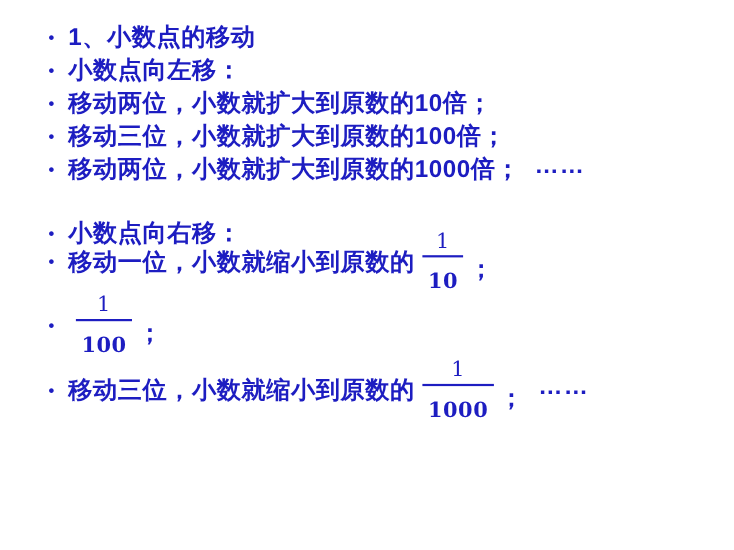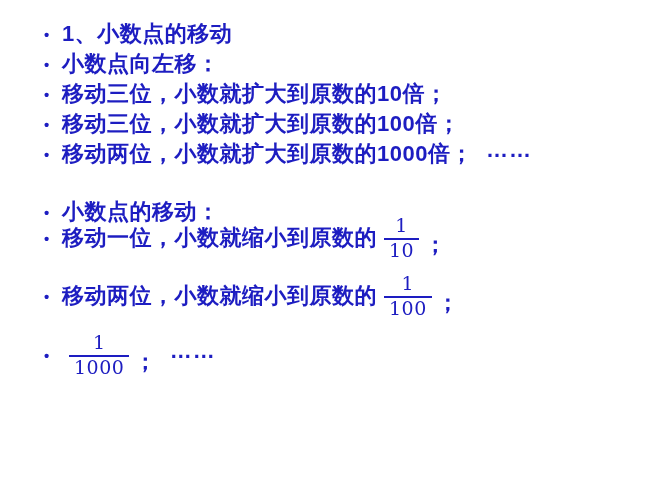--- a/index.html
+++ b/index.html
@@ -34,21 +34,21 @@
     display:inline-flex;
     flex-direction:column;
     align-items:center;
     margin:0 5px 0 7px;
     font-family:"DejaVu Serif", serif;
     font-weight:normal;
     font-size:19px;
     color:#1d1dc1;
   }
   .fraction .num { line-height:1; padding:0 2px 3px; }
-  .fraction .den { line-height:1; border-top:2px solid #1d1dc1; padding:1px 5px 0; }
+  .fraction .den { line-height:1; border-top:2px solid #1d1dc1; padding:13px 5px 0;font-weight:bold; }
   .after {
     align-self:flex-end;
     line-height:1;
     padding-bottom:4px;
   }
   .ellipsis {
     margin-left:13px;
     position:relative;
     top:-4px;
     letter-spacing:1px;
@@ -64,61 +64,61 @@
     <span class="txt">1、小数点的移动</span>
   </div>
 
   <div class="line" style="top:51px">
     <span class="bullet">•</span>
     <span class="txt">小数点向左移：</span>
   </div>
 
   <div class="line" style="top:81px">
     <span class="bullet">•</span>
-    <span class="txt">移动三位，小数就扩大到原数的10倍；</span>
+    <span class="txt">移动两位，小数就扩大到原数的10倍；</span>
   </div>
 
   <div class="line" style="top:111px">
     <span class="bullet">•</span>
     <span class="txt">移动三位，小数就扩大到原数的100倍；</span>
   </div>
 
   <div class="line" style="top:141px">
     <span class="bullet">•</span>
     <span class="txt">移动两位，小数就扩大到原数的1000倍；</span>
     <span class="ellipsis">……</span>
   </div>
 
   <div class="line" style="top:199px">
     <span class="bullet">•</span>
-    <span class="txt">小数点的移动：</span>
+    <span class="txt">小数点向右移：</span>
   </div>
 
   <div class="line frac-line" style="top:216px">
     <span class="bullet">•</span>
     <span class="txt">移动一位，小数就缩小到原数的</span>
     <span class="fraction">
       <span class="num">1</span>
       <span class="den">10</span>
     </span>
     <span class="after">；</span>
   </div>
 
   <div class="line frac-line" style="top:274px">
     <span class="bullet">•</span>
-    <span class="txt">移动两位，小数就缩小到原数的</span>
     <span class="fraction">
       <span class="num">1</span>
       <span class="den">100</span>
     </span>
     <span class="after">；</span>
   </div>
 
   <div class="line frac-line" style="top:333px">
     <span class="bullet">•</span>
+    <span class="txt">移动三位，小数就缩小到原数的</span>
     <span class="fraction">
       <span class="num">1</span>
       <span class="den">1000</span>
     </span>
     <span class="after">；</span>
     <span class="ellipsis">……</span>
   </div>
 
 </div>
 

